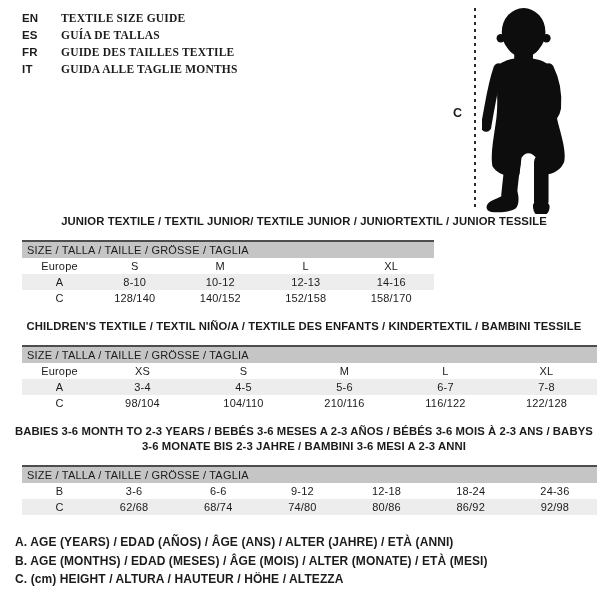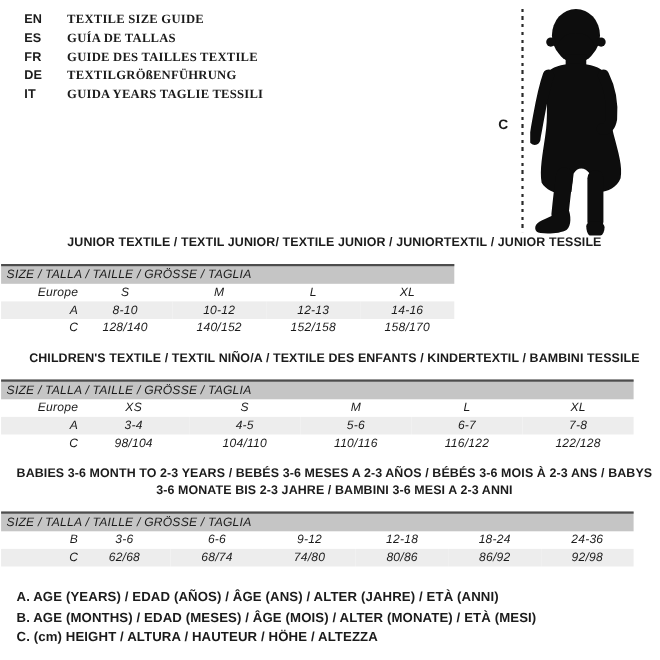--- a/index.html
+++ b/index.html
@@ -30,33 +30,33 @@
   
   .section-title {
     position:absolute; left:15px; width:578px;
     font-weight:bold; font-size:11.3px; letter-spacing:.1px; line-height:15px;text-align:center;
   }
   #title-junior { top:214px; }
   #title-children { top:319px; }
   #title-babies { top:424px; }
 
   
-  .size-table-wrap { position:absolute; left:1px;font-style:italic; }
+  .size-table-wrap { position:absolute; left:22px; }
   #table-junior { top:240px; width:412px; }
   #table-children { top:345px; width:575px; }
   #table-babies { top:465px; width:575px; }
 
   .size-band {
     background:#c5c5c5; border-top:2px solid #4d4d4d;
     height:18px; display:flex; align-items:center;
     font-size:11px; padding-left:5px; color:#1b1b1b; letter-spacing:.2px;
   }
   table { border-collapse:collapse; table-layout:fixed; width:100%; }
   td { font-size:11px; height:16px; text-align:center; padding:0; letter-spacing:.2px; }
-  td:first-child { text-align:right; padding-left:5px; width:70px; }
+  td:first-child { text-align:center; padding-left:5px; width:70px; }
   tr.stripe { background:#ededed; }
 
   
   .footnotes { position:absolute; left:15px; top:533px; }
   .footnote { font-weight:bold; font-size:12px; line-height:18.5px; letter-spacing:.1px; white-space:nowrap; }
 </style>
 </head>
 <body>
 
 <div class="canvas">
@@ -68,26 +68,22 @@
     </div>
     <div class="lang-row">
       <span class="lang-code">ES</span>
       <span class="lang-title">GUÍA DE TALLAS</span>
     </div>
     <div class="lang-row">
       <span class="lang-code">FR</span>
       <span class="lang-title">GUIDE DES TAILLES TEXTILE</span>
     </div>
     <div class="lang-row">
-      <span class="lang-code">DE</span>
-      <span class="lang-title">TEXTILGRÖßENFÜHRUNG</span>
-    </div>
-    <div class="lang-row">
       <span class="lang-code">IT</span>
-      <span class="lang-title">GUIDA YEARS TAGLIE TESSILI</span>
+      <span class="lang-title">GUIDA ALLE TAGLIE MONTHS</span>
     </div>
   </div>
 
   <div class="dotted-line"></div>
   <div class="figure-label">C</div>
   <svg class="baby-svg" width="104" height="208" viewBox="0 0 100 200" fill="#0d0d0d">
 
     <ellipse cx="40" cy="25" rx="21" ry="23"></ellipse>
     <circle cx="18" cy="31" r="4"></circle>
     <circle cx="62" cy="31" r="4"></circle>
@@ -156,21 +152,21 @@
             <td>3-4</td>
             <td>4-5</td>
             <td>5-6</td>
             <td>6-7</td>
             <td>7-8</td>
           </tr>
           <tr>
             <td>C</td>
             <td>98/104</td>
             <td>104/110</td>
-            <td>110/116</td>
+            <td>210/116</td>
             <td>116/122</td>
             <td>122/128</td>
           </tr>
         </tbody>
       </table>
   </div>
 
   <div class="size-table-wrap" id="table-babies">
     <div class="size-band">SIZE / TALLA / TAILLE / GRÖSSE / TAGLIA</div>
     <table>

